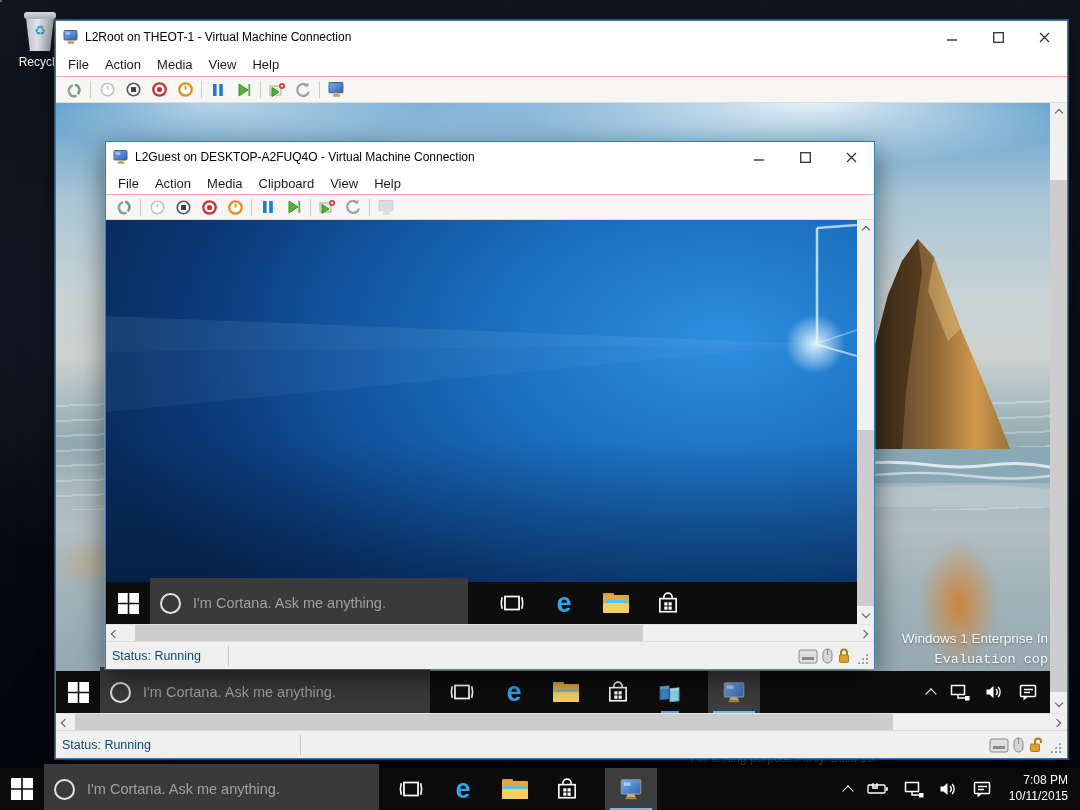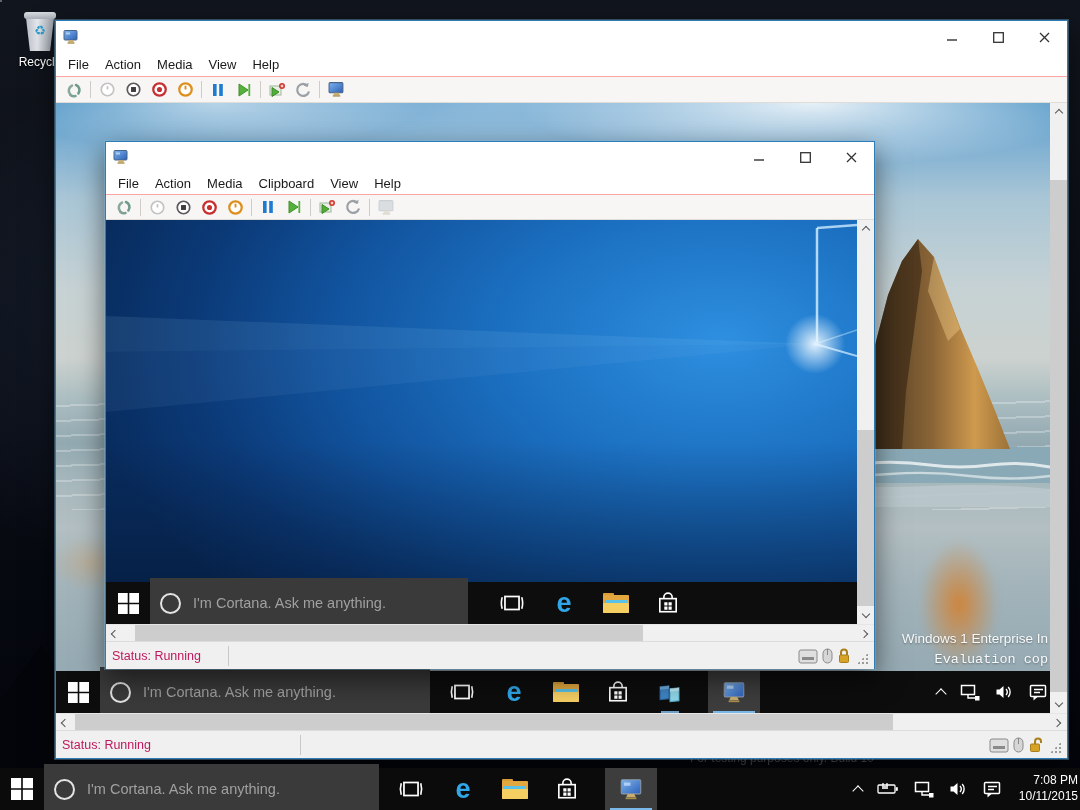--- a/index.html
+++ b/index.html
@@ -33,35 +33,35 @@
   .sarr{width:17px;height:17px;flex:0 0 auto;position:relative;}
   .sarr::before{content:"";position:absolute;left:6px;top:6px;width:5px;height:5px;border-left:1.6px solid #555;border-bottom:1.6px solid #555;}
   .sarr.left::before{transform:rotate(45deg);}
   .sarr.right::before{transform:rotate(-135deg);left:4px;}
   .sarr.up::before{transform:rotate(135deg);top:7px;}
   .sarr.down::before{transform:rotate(-45deg);top:4px;}
   .hthumb{height:17px;background:#cdcdcd;}
   .vthumb{width:17px;background:#cdcdcd;}
   
   .statusbar{height:28px;background:#f0f0f0;border-top:1px solid #dcdcdc;display:flex;align-items:center;padding:0 6px;position:relative;}
-  .status-text{font-size:12.5px;color:#be185d;}
+  .status-text{font-size:12.5px;color:#0c4a6e;}
   .status-sep{width:1px;height:20px;background:#c8c8c8;}
   .status-right{margin-left:auto;display:flex;align-items:flex-end;gap:4px;}
   .grip{width:11px;height:11px;margin-left:2px;background-image:radial-gradient(#9a9a9a 38%,transparent 40%);background-size:4px 4px;clip-path:polygon(100% 0,100% 100%,0 100%);}
   
   .tb{position:absolute;left:0;right:0;bottom:0;height:42px;background:#0d0d0d;display:flex;align-items:center;}
   .tb-start{width:44px;height:42px;display:flex;align-items:center;justify-content:center;flex:0 0 auto;}
   .tb-search{height:50px;background:#3a3a3a;display:flex;align-items:center;padding:0 10px;flex:0 0 auto;}
   .cortana-ring{width:21px;height:21px;border:2px solid #e3e3e3;border-radius:50%;margin-right:12px;flex:0 0 auto;}
   .tb-search span{font-size:14.5px;color:#a0a0a0;white-space:nowrap;}
   .tb-apps{display:flex;align-items:center;gap:24px;margin-left:22px;}
   .tb-app{width:28px;height:42px;display:flex;align-items:center;justify-content:center;position:relative;}
   .tb-app.cell{width:52px;background:#3d3d3d;}
   .ind{position:absolute;bottom:0;left:5px;right:5px;height:2px;background:#79b8e8;}
-  .tb-tray{margin-left:auto;display:flex;align-items:center;gap:15px;padding-right:2px;}
+  .tb-tray{margin-left:auto;display:flex;align-items:center;gap:15px;padding-right:12px;}
   .tray-ic{display:flex;align-items:center;justify-content:center;}
   .chev{width:8px;height:8px;border-left:1.7px solid #fff;border-top:1.7px solid #fff;transform:rotate(45deg);margin-top:4px;}
   .clock{color:#fff;font-size:12px;text-align:right;line-height:1.3;padding-left:2px;}
   .edge-e{font-size:27px;font-weight:bold;color:#30a6e8;line-height:1;font-family:"Liberation Sans",sans-serif;}
   
   .folder{position:relative;width:26px;height:20px;}
   .folder::before{content:"";position:absolute;left:0;top:0;width:11px;height:5px;background:#d99c36;border-radius:1px;}
   .folder .back{position:absolute;left:0;top:2px;width:26px;height:18px;background:#e2a83f;border-radius:1px;}
   .folder .band{position:absolute;left:2px;top:7px;width:22px;height:4px;background:#59c2e8;}
   .folder .front{position:absolute;left:0;bottom:0;width:26px;height:10px;background:#f6cf63;border-radius:1px;}
@@ -137,20 +137,21 @@
   <div class="vmwin" style="left:55px;top:20px;width:1013px;height:739px;">
     <div class="titlebar" style="height:32px;">
       <span class="ticon">
         <svg viewBox="0 0 16 16" width="16" height="16">
             <rect x="1" y="1.5" width="13" height="9.5" rx="1" fill="url(#g-mon)" stroke="#47648a" stroke-width="1"></rect>
             <rect x="3" y="3.5" width="4" height="2" fill="#cfe4ff" opacity=".7"></rect>
             <path d="M6 11h4l1.2 2.4H4.8z" fill="#c8ad6e"></path>
             <rect x="4.5" y="13.4" width="7" height="1.3" fill="#a98f4e"></rect>
           </svg>
       </span>
+      <span class="title-text">L2Root on THEOT-1 - Virtual Machine Connection</span>
       <span class="win-controls">
         <span class="wc">
             <svg width="11" height="11">
               <path d="M0 8h10" stroke="#333" stroke-width="1.4"></path>
             </svg>
           </span>
         <span class="wc">
             <svg width="11" height="11">
               <rect x="0.7" y="0.7" width="9.6" height="9.6" fill="none" stroke="#333" stroke-width="1.3"></rect>
             </svg>
@@ -263,20 +264,21 @@
         <div class="vmwin" style="left:49px;top:38px;width:770px;height:528px;z-index:5;">
           <div class="titlebar" style="height:30px;">
             <span class="ticon">
               <svg viewBox="0 0 16 16" width="16" height="16">
                   <rect x="1" y="1.5" width="13" height="9.5" rx="1" fill="url(#g-mon)" stroke="#47648a"></rect>
                   <rect x="3" y="3.5" width="4" height="2" fill="#cfe4ff" opacity=".7"></rect>
                   <path d="M6 11h4l1.2 2.4H4.8z" fill="#c8ad6e"></path>
                   <rect x="4.5" y="13.4" width="7" height="1.3" fill="#a98f4e"></rect>
                 </svg>
             </span>
+            <span class="title-text">L2Guest on DESKTOP-A2FUQ4O - Virtual Machine Connection</span>
             <span class="win-controls">
               <span class="wc">
                   <svg width="11" height="11">
                     <path d="M0 8h10" stroke="#333" stroke-width="1.4"></path>
                   </svg>
                 </span>
               <span class="wc">
                   <svg width="11" height="11">
                     <rect x="0.7" y="0.7" width="9.6" height="9.6" fill="none" stroke="#333" stroke-width="1.3"></rect>
                   </svg>

